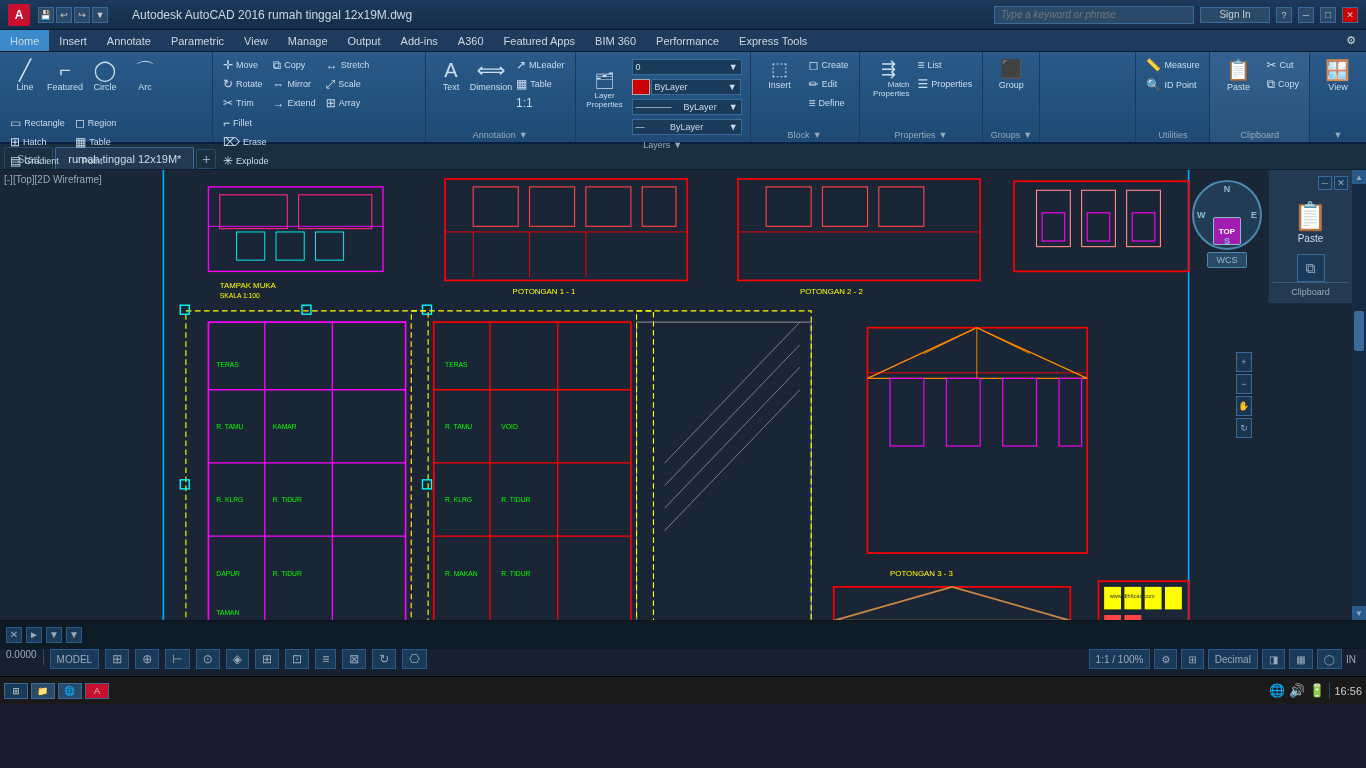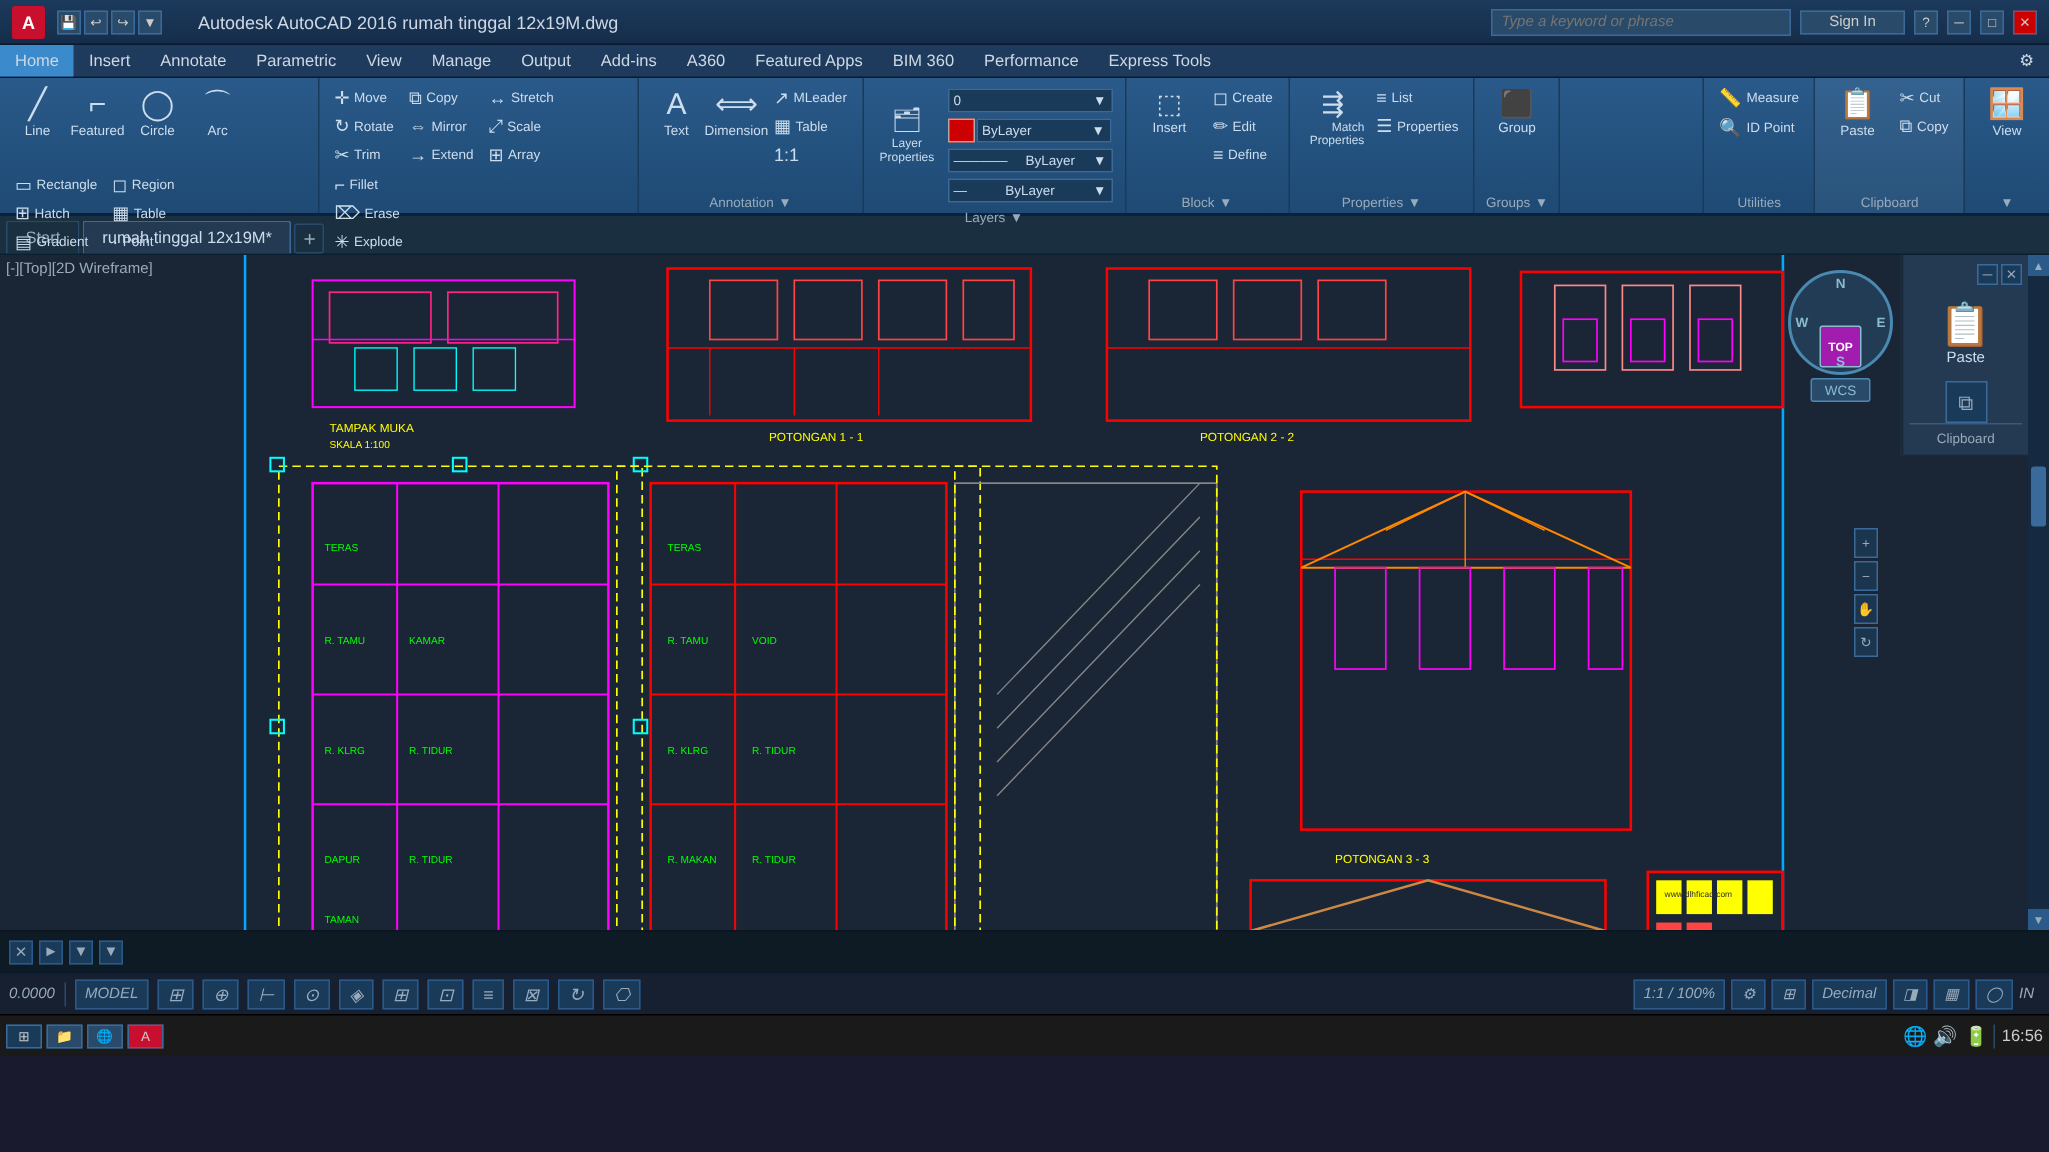--- a/index.html
+++ b/index.html
@@ -301,26 +301,25 @@
       background: #3a6a9a;
       border-radius: 2px;
     }
 
     
     #status-bar {
       height: 28px;
       background: #162030;
       border-top: 1px solid #0a1a2e;
       display: flex;
-      align-items: center;
+      align-items: flex-start;
       padding: 0 6px;
       gap: 6px;
       font-size: 10px;
       color: #9ab;
-      font-style: italic;
     }
     .status-sep { width: 1px; height: 16px; background: #2a4a6a; }
     .status-btn {
       height: 20px; padding: 0 6px;
       background: #1a3a5a;
       border: 1px solid #2a5a8a;
       color: #9ab;
       display: flex; align-items: center; gap: 2px;
       cursor: pointer;
       font-size: 10px;

